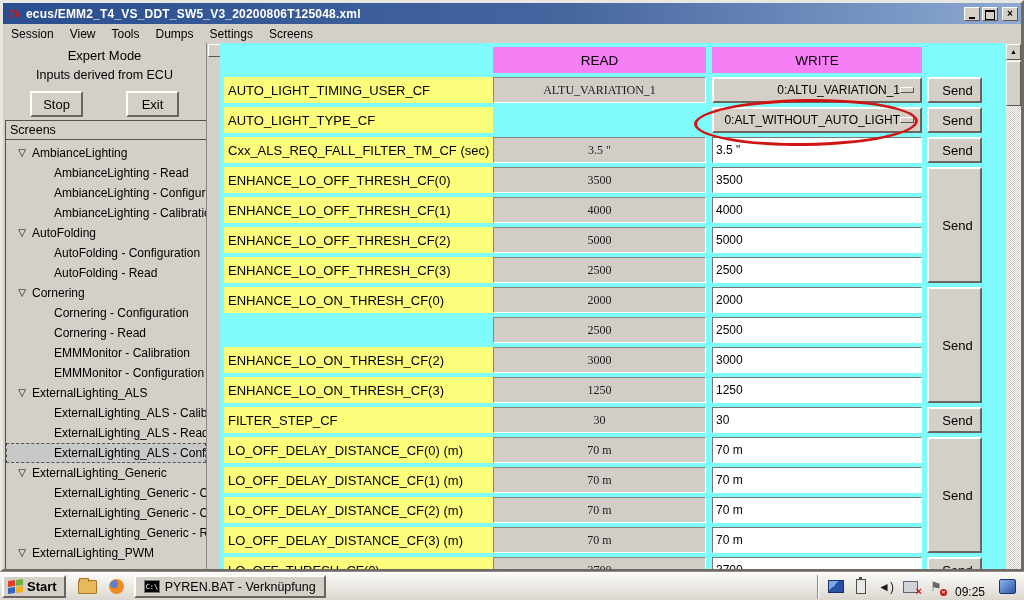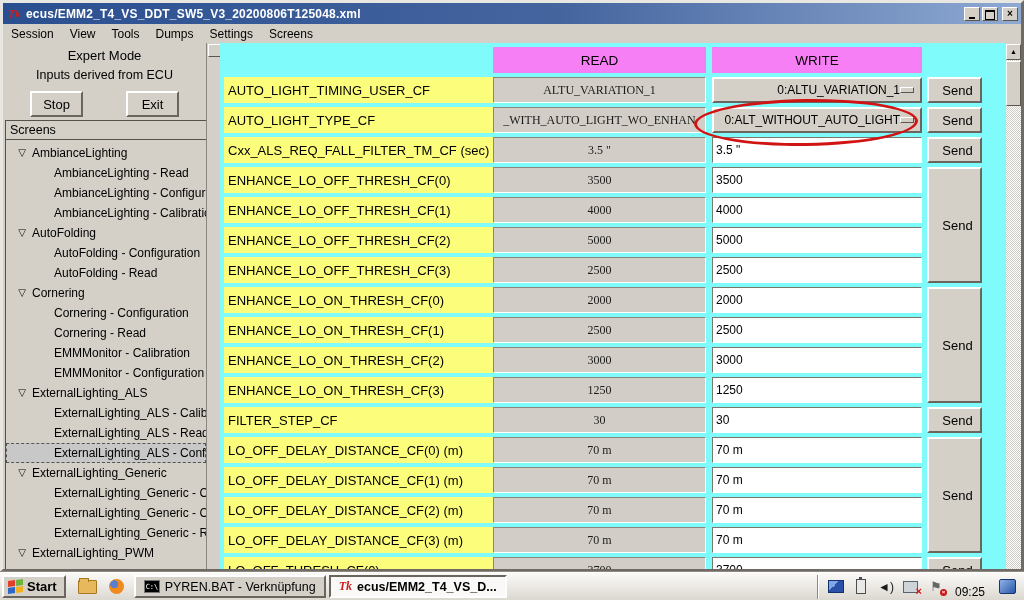--- a/index.html
+++ b/index.html
@@ -311,21 +311,20 @@
 
         <div class="lbl" style="grid-area:2/1">AUTO_LIGHT_TIMING_USER_CF</div>
         <div class="rd" style="grid-area:2/2">ALTU_VARIATION_1</div>
         <div class="dd" style="grid-area:2/4">
             <span class="ddt">0:ALTU_VARIATION_1</span>
             <span class="ddb"></span>
           </div>
         <button class="send" style="grid-area:2/6">Send</button>
 
         <div class="lbl" style="grid-area:3/1">AUTO_LIGHT_TYPE_CF</div>
-        <div class="rd" style="grid-area:3/2">_WITH_AUTO_LIGHT_WO_ENHAN</div>
         <div class="dd" style="grid-area:3/4">
             <span class="ddt">0:ALT_WITHOUT_AUTO_LIGHT</span>
             <span class="ddb"></span>
           </div>
         <button class="send" style="grid-area:3/6">Send</button>
 
         <div class="lbl" style="grid-area:4/1">Cxx_ALS_REQ_FALL_FILTER_TM_CF (sec)</div>
         <div class="rd" style="grid-area:4/2">3.5 "</div>
         <input class="wi" style="grid-area: 4 / 4;" value="3.5 &quot;">
         <button class="send" style="grid-area:4/6">Send</button>
@@ -345,21 +344,20 @@
 
         <div class="lbl" style="grid-area:8/1">ENHANCE_LO_OFF_THRESH_CF(3)</div>
         <div class="rd" style="grid-area:8/2">2500</div>
         <input class="wi" style="grid-area: 8 / 4;" value="2500">
 
         <div class="lbl" style="grid-area:9/1">ENHANCE_LO_ON_THRESH_CF(0)</div>
         <div class="rd" style="grid-area:9/2">2000</div>
         <input class="wi" style="grid-area: 9 / 4;" value="2000">
         <button class="send" style="grid-area:9/6/span 4/7">Send</button>
 
-        <div class="lbl" style="grid-area:10/1">ENHANCE_LO_ON_THRESH_CF(1)</div>
         <div class="rd" style="grid-area:10/2">2500</div>
         <input class="wi" style="grid-area: 10 / 4;" value="2500">
 
         <div class="lbl" style="grid-area:11/1">ENHANCE_LO_ON_THRESH_CF(2)</div>
         <div class="rd" style="grid-area:11/2">3000</div>
         <input class="wi" style="grid-area: 11 / 4;" value="3000">
 
         <div class="lbl" style="grid-area:12/1">ENHANCE_LO_ON_THRESH_CF(3)</div>
         <div class="rd" style="grid-area:12/2">1250</div>
         <input class="wi" style="grid-area: 12 / 4;" value="1250">
@@ -414,24 +412,20 @@
     <span>Start</span>
   </button>
   <span class="ql">
     <span class="folder-ic"></span>
     <span class="ff-ic"></span>
   </span>
   <button class="taskbtn">
     <span class="console-ic">C:\</span>
     <span>PYREN.BAT - Verknüpfung</span>
   </button>
-  <button class="taskbtn active">
-    <span class="tb-tk">Tk</span>
-    <span>ecus/EMM2_T4_VS_D...</span>
-  </button>
   <span class="spacer"></span>
   <span class="tray">
     <span class="tray-ic">
         <span class="mon-ic"></span>
       </span>
     <span class="tray-ic">
         <span class="bat-ic"></span>
       </span>
     <span class="tray-ic">
         <span class="vol-ic">◄)</span>

